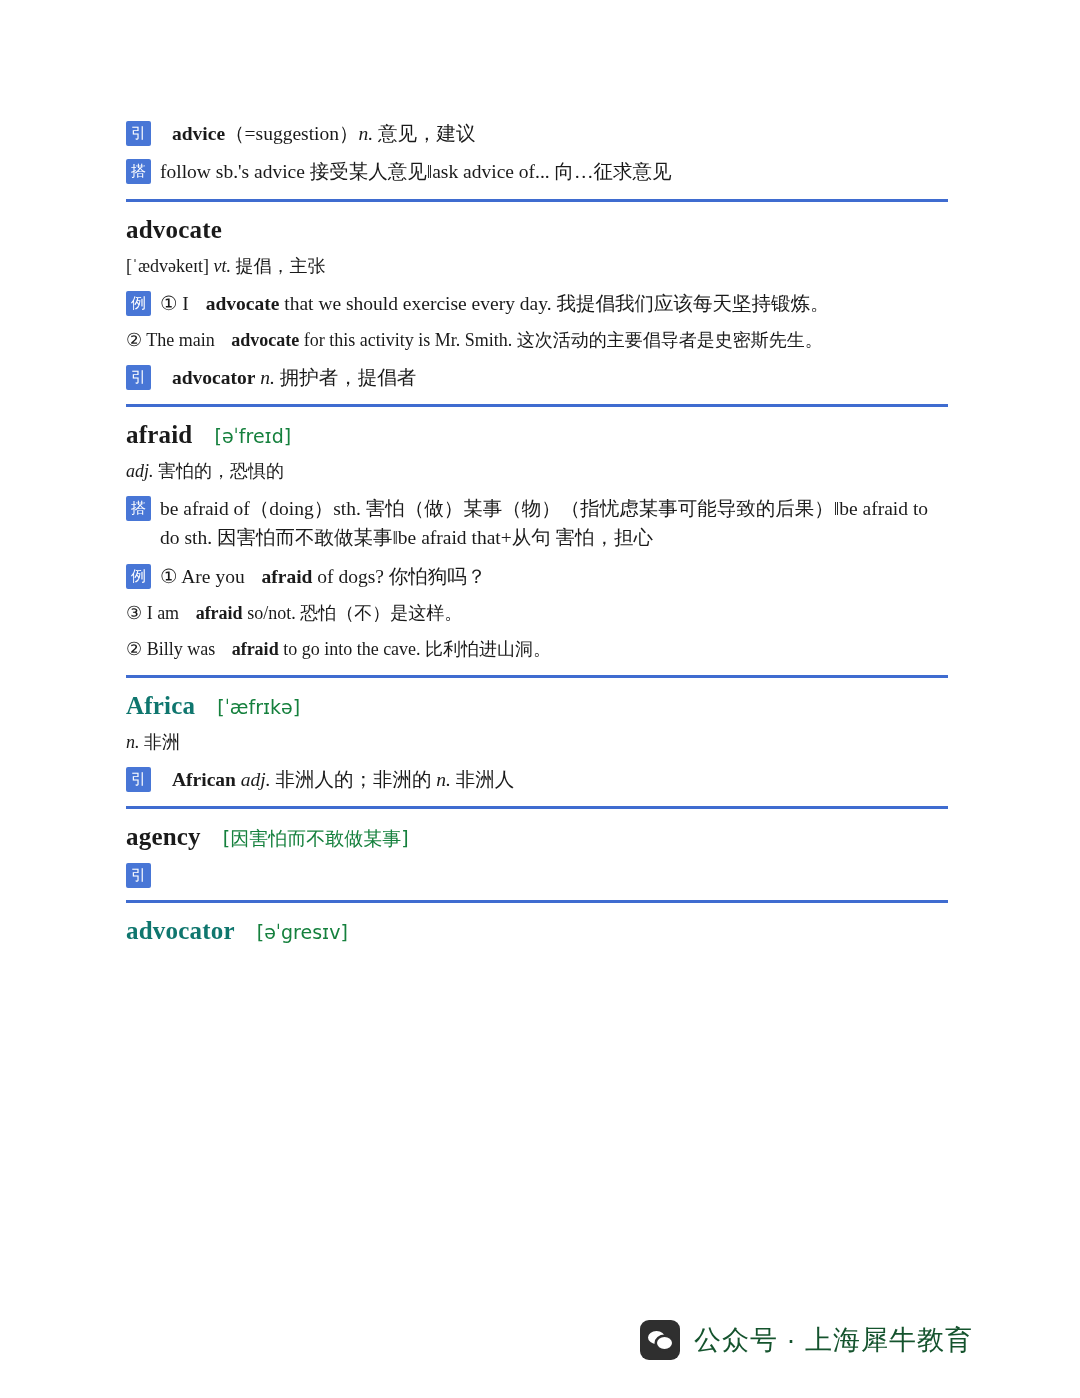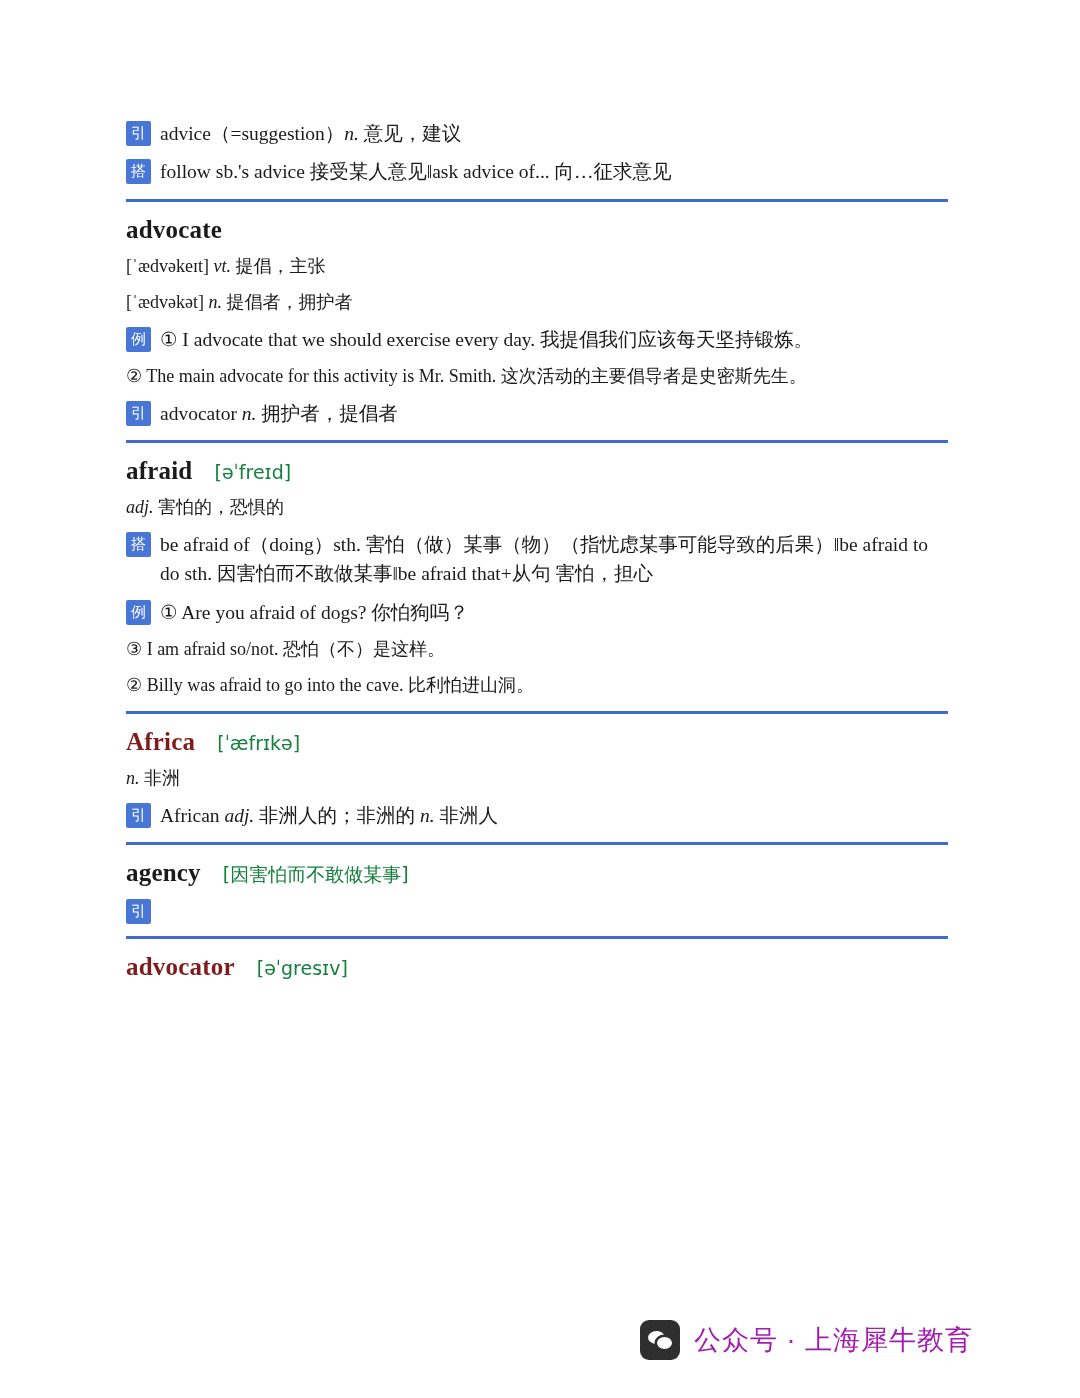--- a/index.html
+++ b/index.html
@@ -39,40 +39,40 @@
     display: flex;
     align-items: baseline;
     gap: 22px;
     margin: 0 0 6px 0;
   }
   .headword {
     font-size: 25px;
     font-weight: bold;
     letter-spacing: 0.2px;
   }
-  .headword.blue { color: #7f1d1d; }
+  .headword.blue { color: #0f766e; }
   .phon {
     font-size: 19px;
     font-family: "DejaVu Sans", sans-serif;
     color: #15803d;
   }
   .line {
     font-size: 19.5px;
     line-height: 1.5;
     margin: 9px 0;
     display: flex;
     align-items: flex-start;
     gap: 9px;
   }
   .plain {
     font-size: 18px;
     line-height: 1.5;
     margin: 9px 0;
   }
-  b { font-weight: normal; }
+  b { font-weight: bold; margin-left: 12px; }
 
   
   .tag {
     flex: 0 0 auto;
     display: inline-block;
     width: 25px;
     height: 25px;
     line-height: 25px;
     text-align: center;
     background: #4876d6;
@@ -86,21 +86,21 @@
   .wrapline { font-size: 19.5px; line-height: 1.5; }
 
   
   .footer {
     position: absolute;
     left: 640px;
     top: 1320px;
     display: flex;
     align-items: center;
     gap: 14px;
-    color: #a21caf;
+    color: #14532d;
   }
   .wechat-badge {
     width: 40px; height: 40px;
     border-radius: 9px;
     background: #2f2f2f;
     position: relative;
     flex: 0 0 auto;
   }
   .wechat-badge::before {
     content: "";
@@ -140,21 +140,20 @@
           <span class="tag">搭</span>
           <span class="wrapline">follow sb.'s advice 接受某人意见‖ask advice of... 向…征求意见</span>
         </div>
       </div>
       <div class="rule"></div>
       <div class="entry">
         <div class="headword-line">
           <span class="headword">advocate</span>
         </div>
         <div class="plain">[ˈædvəkeɪt] <i>vt.</i> 提倡，主张</div>
-        <div class="plain">[ˈædvəkət] <i>n.</i> 提倡者，拥护者</div>
         <div class="line">
           <span class="tag">例</span>
           <span class="wrapline">① I <b>advocate</b> that we should exercise every day. 我提倡我们应该每天坚持锻炼。</span>
         </div>
         <div class="plain">② The main <b>advocate</b> for this activity is Mr. Smith. 这次活动的主要倡导者是史密斯先生。</div>
         <div class="line">
           <span class="tag">引</span>
           <span class="wrapline"><b>advocator</b> <i>n.</i> 拥护者，提倡者</span>
         </div>
       </div>

